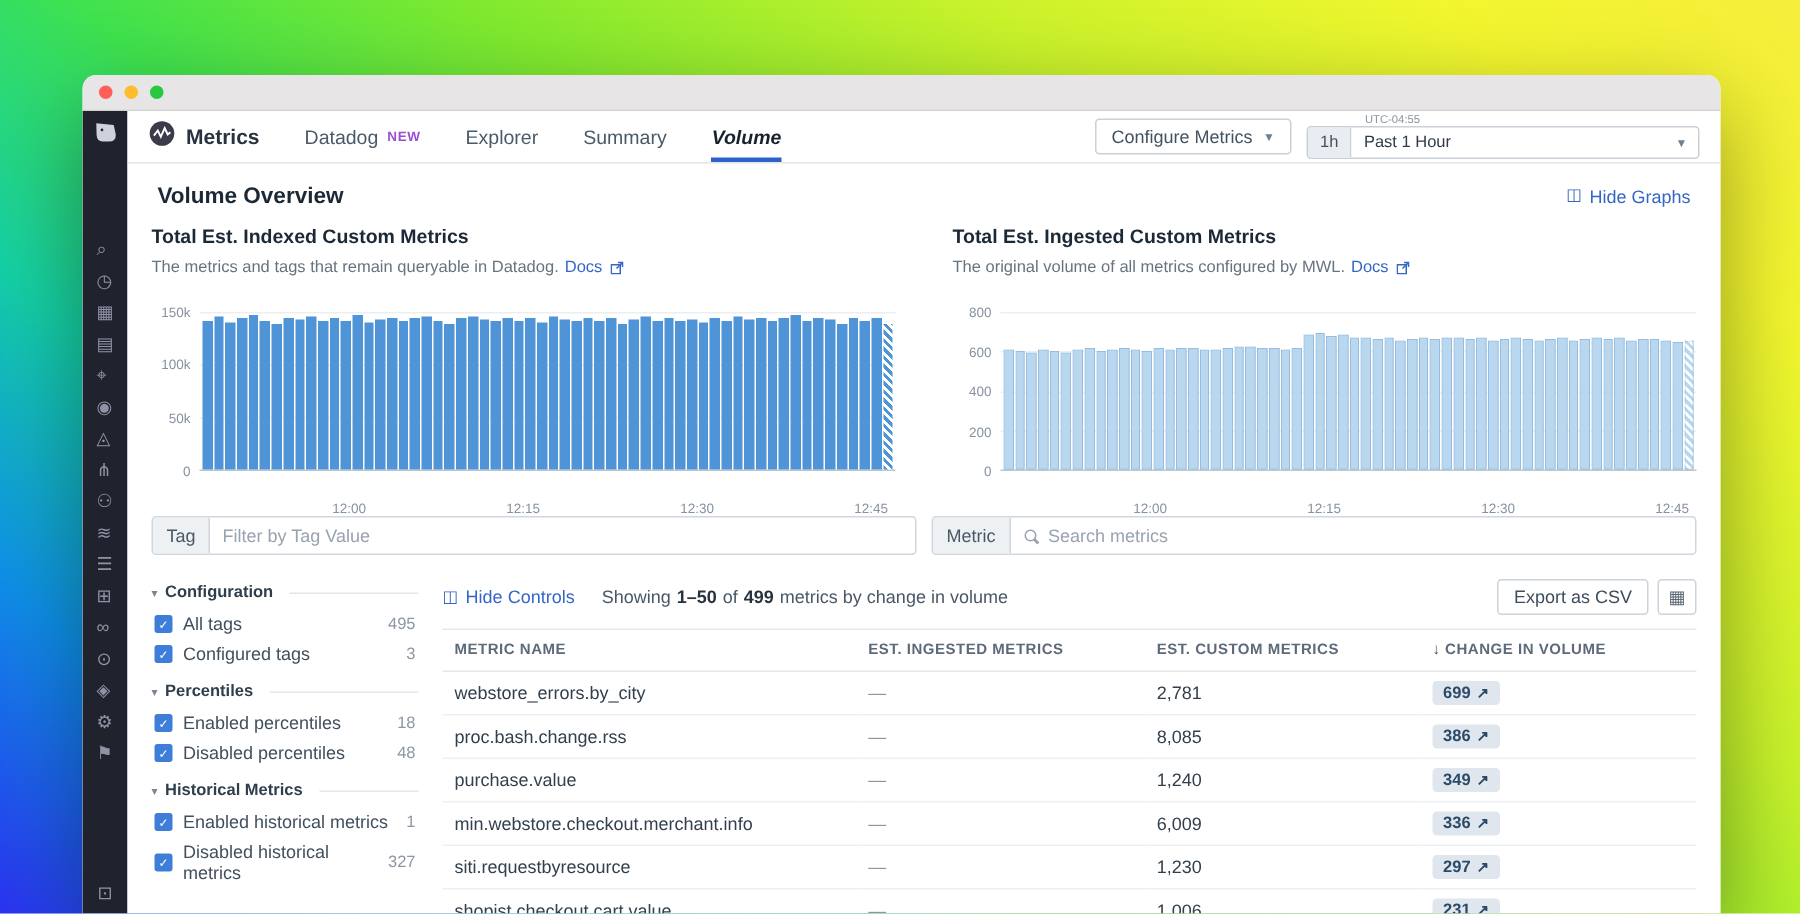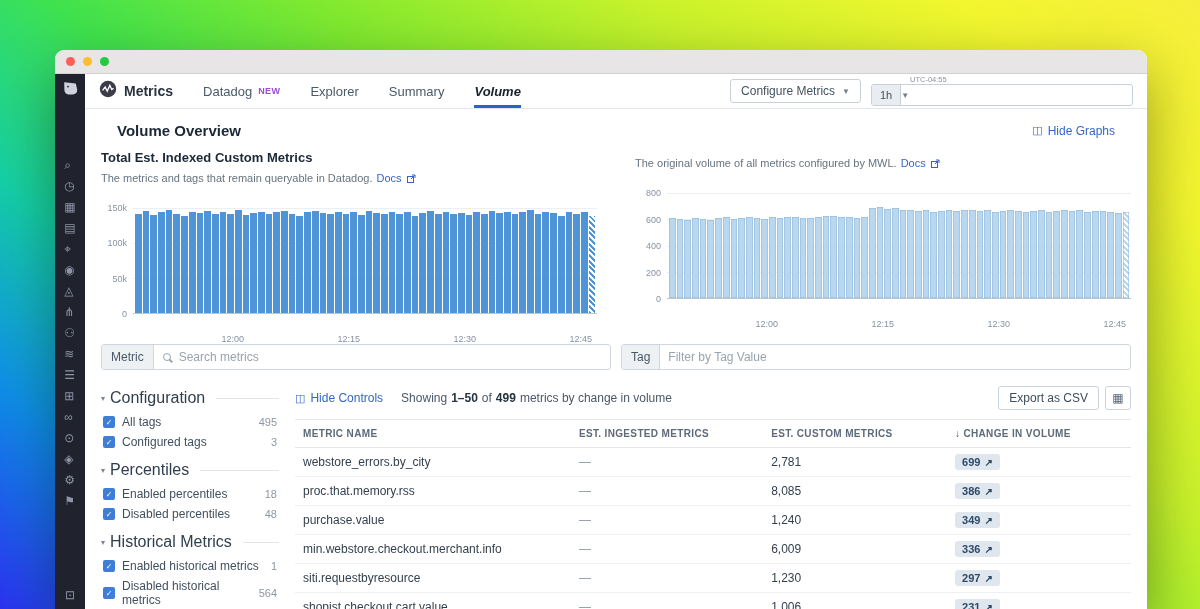--- a/index.html
+++ b/index.html
@@ -33,21 +33,21 @@
   .cfg-btn { border:1px solid #c9d0d8; border-radius:3px; height:24px; padding:0 10px; display:flex; align-items:center; gap:7px;
              font-size:12px; color:#43525f; background:#fff; cursor:pointer; }
   .caret { font-size:8px; color:#71808e; }
   .time-widget { position:relative; display:flex; align-items:stretch; border:1px solid #c9d0d8; border-radius:3px; height:22px; width:262px; margin-top:8px; cursor:pointer; }
   .time-chip { background:#e9ecf0; border-right:1px solid #c9d0d8; display:flex; align-items:center; padding:0 8px; font-size:11px; color:#43525f; border-radius:2px 0 0 2px; }
   .time-label { flex:1; display:flex; align-items:center; padding:0 8px; font-size:11px; color:#2f3b47; }
   .time-caret { display:flex; align-items:center; padding-right:7px; font-size:8px; color:#71808e; }
   .utc { position:absolute; top:-10px; left:38px; font-size:7.5px; color:#8a94a2; }
 
   
-  .page-head { display:flex; align-items:center; padding:13px 32px 9px;text-align:right; }
+  .page-head { display:flex; align-items:center; padding:13px 20px 9px;text-align:right; }
   .page-title { font-size:15px; font-weight:700; color:#1b2836; }
   .link { color:var(--link,#3566c5); font-size:12px; display:inline-flex; align-items:center; gap:5px; cursor:pointer; text-decoration:none; }
   .page-head .link { margin-left:auto; }
   .sq-icon { font-size:11px; line-height:1; }
 
   
   .charts { display:flex; gap:38px; padding:2px 16px 0; }
   .chart-panel { flex:1; min-width:0; }
   .chart-title { font-size:13px; font-weight:700; color:#1b2836; }
   .chart-sub { font-size:11px; color:#67737f; margin-top:7px; display:flex; align-items:center; gap:4px; }
@@ -68,21 +68,21 @@
   .search-box input { border:none; outline:none; flex:1; font-size:12px; color:#2f3b47; padding:0 8px; font-family:"Liberation Sans",sans-serif; }
   .search-box input::placeholder { color:#98a3af; }
   .mag { position:relative; width:8px; height:8px; border:1.5px solid #98a3af; border-radius:50%; margin-left:9px; flex:0 0 auto; }
   .mag::after { content:''; position:absolute; width:4px; height:1.5px; background:#98a3af; transform:rotate(45deg); right:-3px; bottom:-1px; }
 
   
   .content-row { display:flex; gap:16px; padding:10px 16px 0; align-items:flex-start; }
   .facets { flex:0 0 178px; }
   .facet-head { display:flex; align-items:center; gap:5px; margin:9px 0 5px; cursor:pointer; }
   .facet-head .chev { font-size:8px; color:#7a8694; }
-  .fh-label { font-size:16px; font-weight:400; color:#2f3e4d; white-space:nowrap; }
+  .fh-label { font-size:11px; font-weight:700; color:#2f3e4d; white-space:nowrap; }
   .fh-line { flex:1; height:1px; background:#e2e6ea; margin-left:6px; }
   .facet-item { display:flex; align-items:center; gap:7px; padding:3px 2px; font-size:12px; color:#42505e; cursor:pointer; }
   .checkbox { width:12px; height:12px; border-radius:2px; background:#3f7ed8; color:#fff; font-size:8px; display:flex; align-items:center; justify-content:center; flex:0 0 auto; }
   .count { margin-left:auto; color:#8d97a3; font-size:11px; }
 
   .table-wrap { flex:1; min-width:0; }
   .controls-row { display:flex; align-items:center; gap:18px; padding-top:6px; }
   .showing { font-size:12px; color:#4a5866; }
   .showing > * + * { margin-left:4px; }
   .showing b { color:#26323e; }
@@ -169,20 +169,21 @@
             </div>
           </div>
         <div class="nav-right">
           <div class="cfg-btn">
             <span>Configure Metrics</span>
             <span class="caret">▼</span>
           </div>
           <div class="time-widget">
             <span class="utc">UTC-04:55</span>
             <span class="time-chip">1h</span>
+            <span class="time-label">Past 1 Hour</span>
             <span class="time-caret">▼</span>
           </div>
         </div>
       </div>
 
       <div class="page-head">
         <span class="page-title">Volume Overview</span>
         <a class="link">
           <span class="sq-icon">◫</span>
           <span>Hide Graphs</span>
@@ -279,20 +280,21 @@
           </div>
           <div class="xaxis">
               <div class="xtick" style="left: 21.5%;">12:00</div>
               <div class="xtick" style="left: 46.5%;">12:15</div>
               <div class="xtick" style="left: 71.5%;">12:30</div>
               <div class="xtick" style="left: 96.5%;">12:45</div>
             </div>
         </div>
 
         <div class="chart-panel">
+          <div class="chart-title">Total Est. Ingested Custom Metrics</div>
           <div class="chart-sub">
             <span>The original volume of all metrics configured by MWL.</span>
             <a class="link" style="font-size:11px;">
               <span>Docs</span>
               <svg class="ext-svg" width="9" height="9" viewBox="0 0 9 9">
                   <rect x="0.5" y="2.5" width="6" height="6" fill="none" stroke="#3566c5"></rect>
                   <path d="M4 5 L8 1 M5 1 h3 v3" stroke="#3566c5" fill="none"></path>
                 </svg>
             </a>
           </div>
@@ -377,27 +379,27 @@
               <div class="xtick" style="left: 21.5%;">12:00</div>
               <div class="xtick" style="left: 46.5%;">12:15</div>
               <div class="xtick" style="left: 71.5%;">12:30</div>
               <div class="xtick" style="left: 96.5%;">12:45</div>
             </div>
         </div>
       </div>
 
       <div class="search-row">
         <div class="search-box">
+          <span class="chip">Tag</span>
+          <input placeholder="Filter by Tag Value" style="">
+        </div>
+        <div class="search-box">
           <span class="chip">Metric</span>
           <span class="mag"></span>
           <input placeholder="Search metrics" style="">
-        </div>
-        <div class="search-box">
-          <span class="chip">Tag</span>
-          <input placeholder="Filter by Tag Value" style="">
         </div>
       </div>
 
       <div class="content-row">
         <div class="facets">
             <div class="facet-head">
               <span class="chev">▾</span>
               <span class="fh-label">Configuration</span>
               <span class="fh-line"></span>
             </div>
@@ -432,21 +434,21 @@
               <span class="fh-line"></span>
             </div>
             <div class="facet-item">
               <span class="checkbox">✓</span>
               <span>Enabled historical metrics</span>
               <span class="count">1</span>
             </div>
             <div class="facet-item">
               <span class="checkbox">✓</span>
               <span>Disabled historical metrics</span>
-              <span class="count">564</span>
+              <span class="count">327</span>
             </div>
           </div>
 
         <div class="table-wrap">
           <div class="controls-row">
             <a class="link">
               <span class="sq-icon">◫</span>
               <span>Hide Controls</span>
             </a>
             <span class="showing">
@@ -481,21 +483,21 @@
                 <tr>
                   <td>webstore_errors.by_city</td>
                   <td class="td-dash">—</td>
                   <td>2,781</td>
                   <td><span class="change-badge">
                       <span>699</span>
                       <span class="arrow">↗</span>
                     </span></td>
                 </tr>
                 <tr>
-                  <td>proc.that.memory.rss</td>
+                  <td>proc.bash.change.rss</td>
                   <td class="td-dash">—</td>
                   <td>8,085</td>
                   <td><span class="change-badge">
                       <span>386</span>
                       <span class="arrow">↗</span>
                     </span></td>
                 </tr>
                 <tr>
                   <td>purchase.value</td>
                   <td class="td-dash">—</td>

